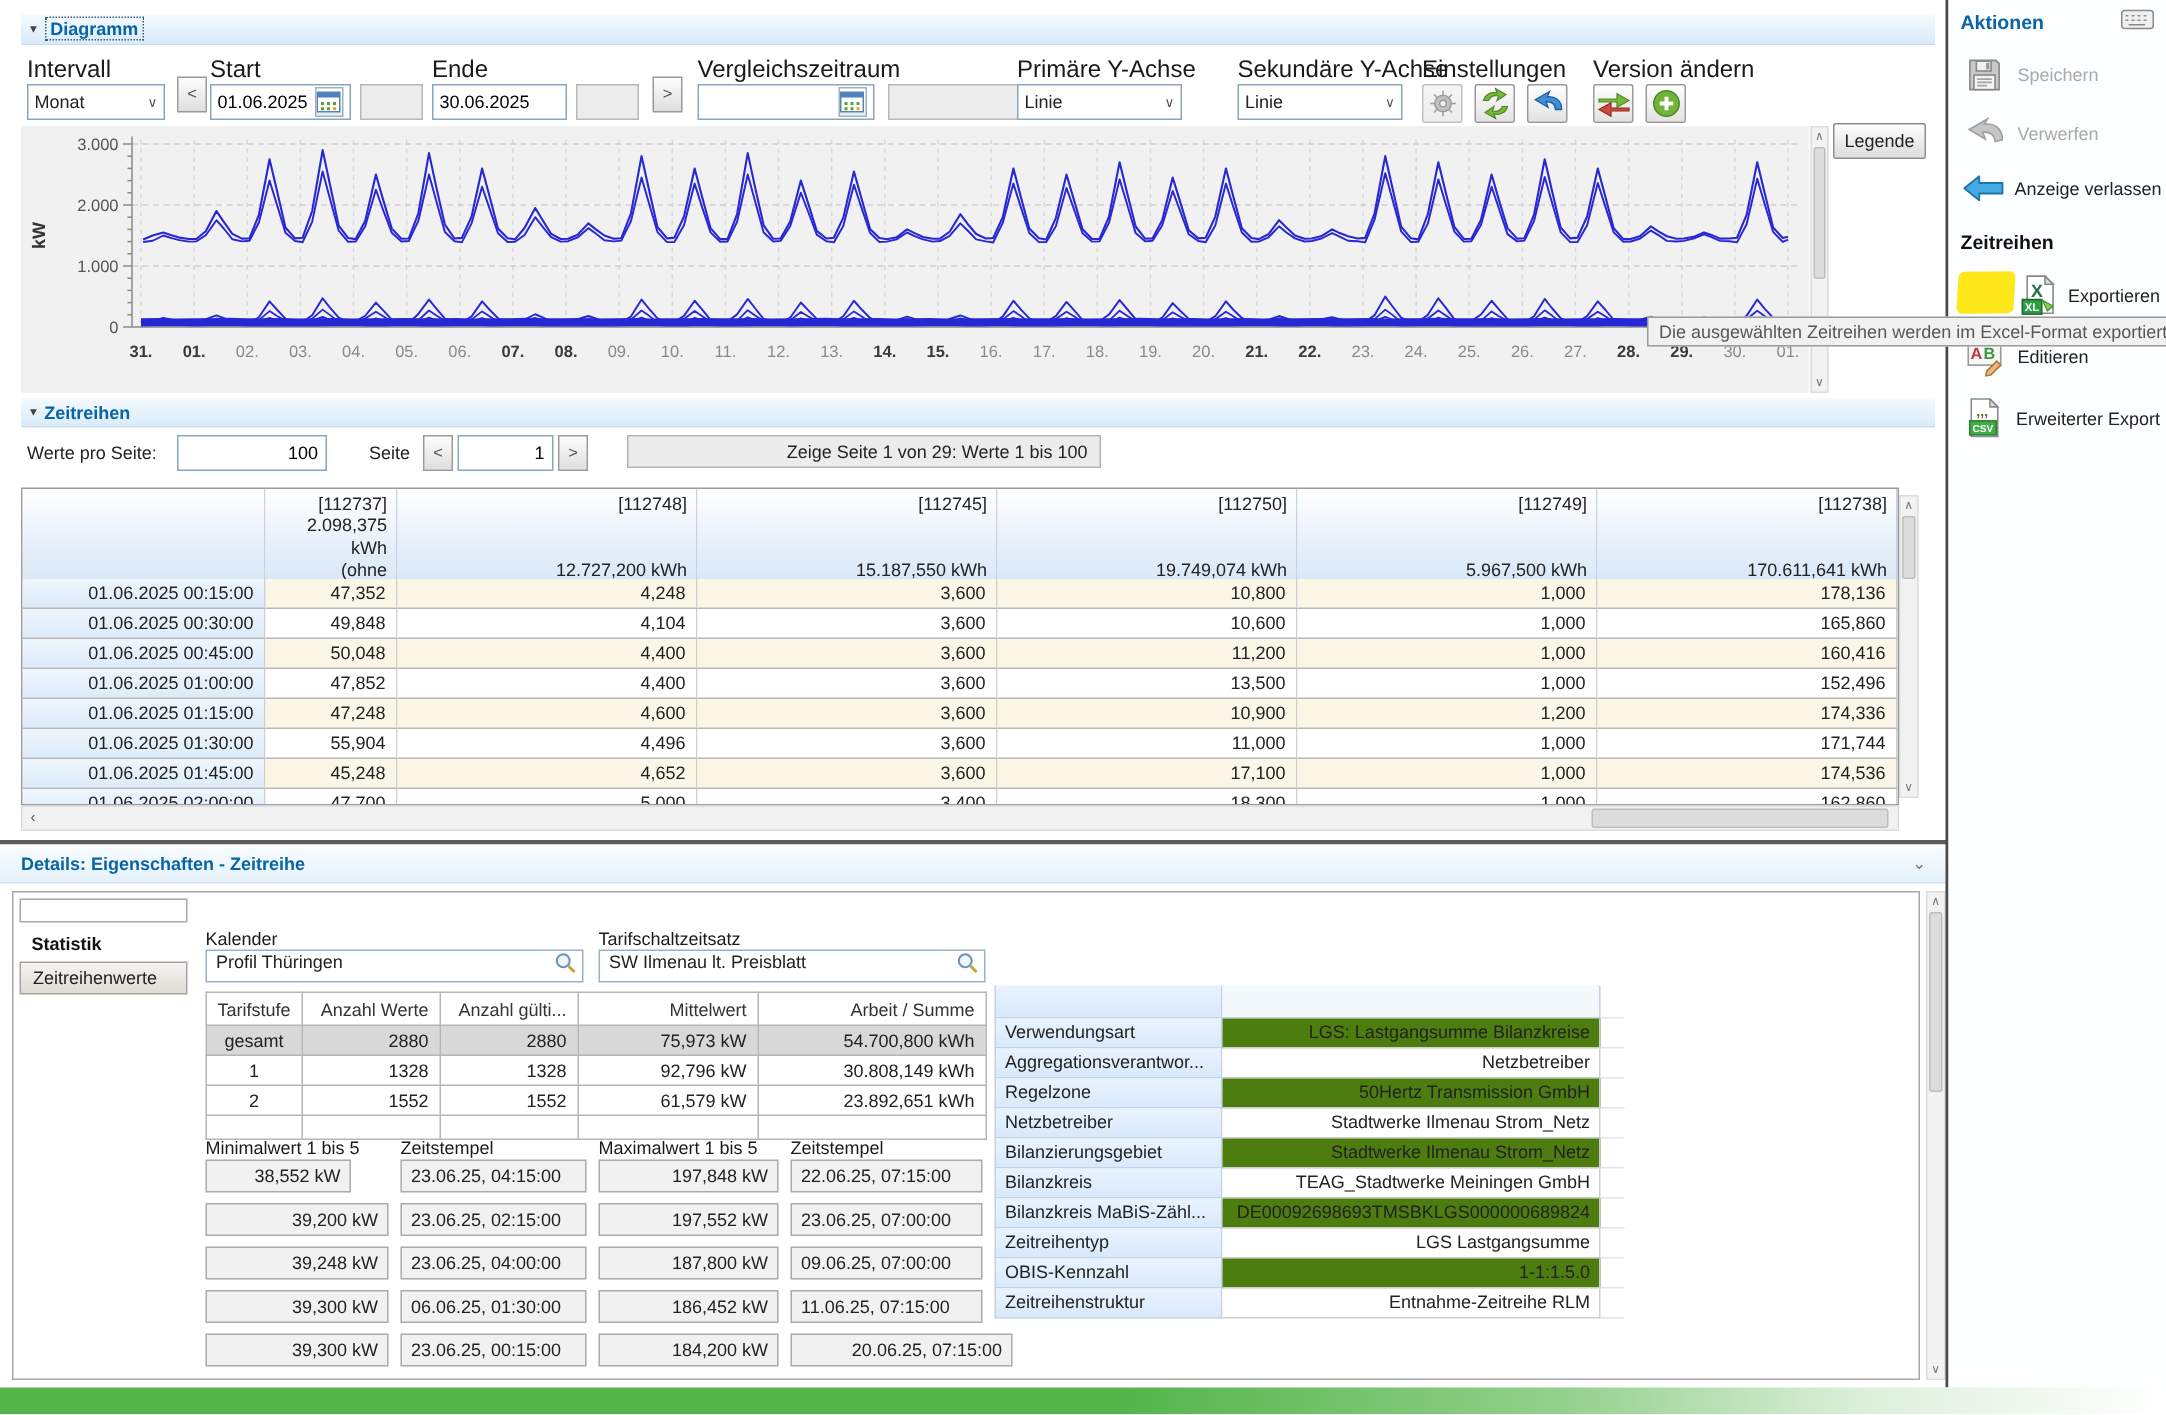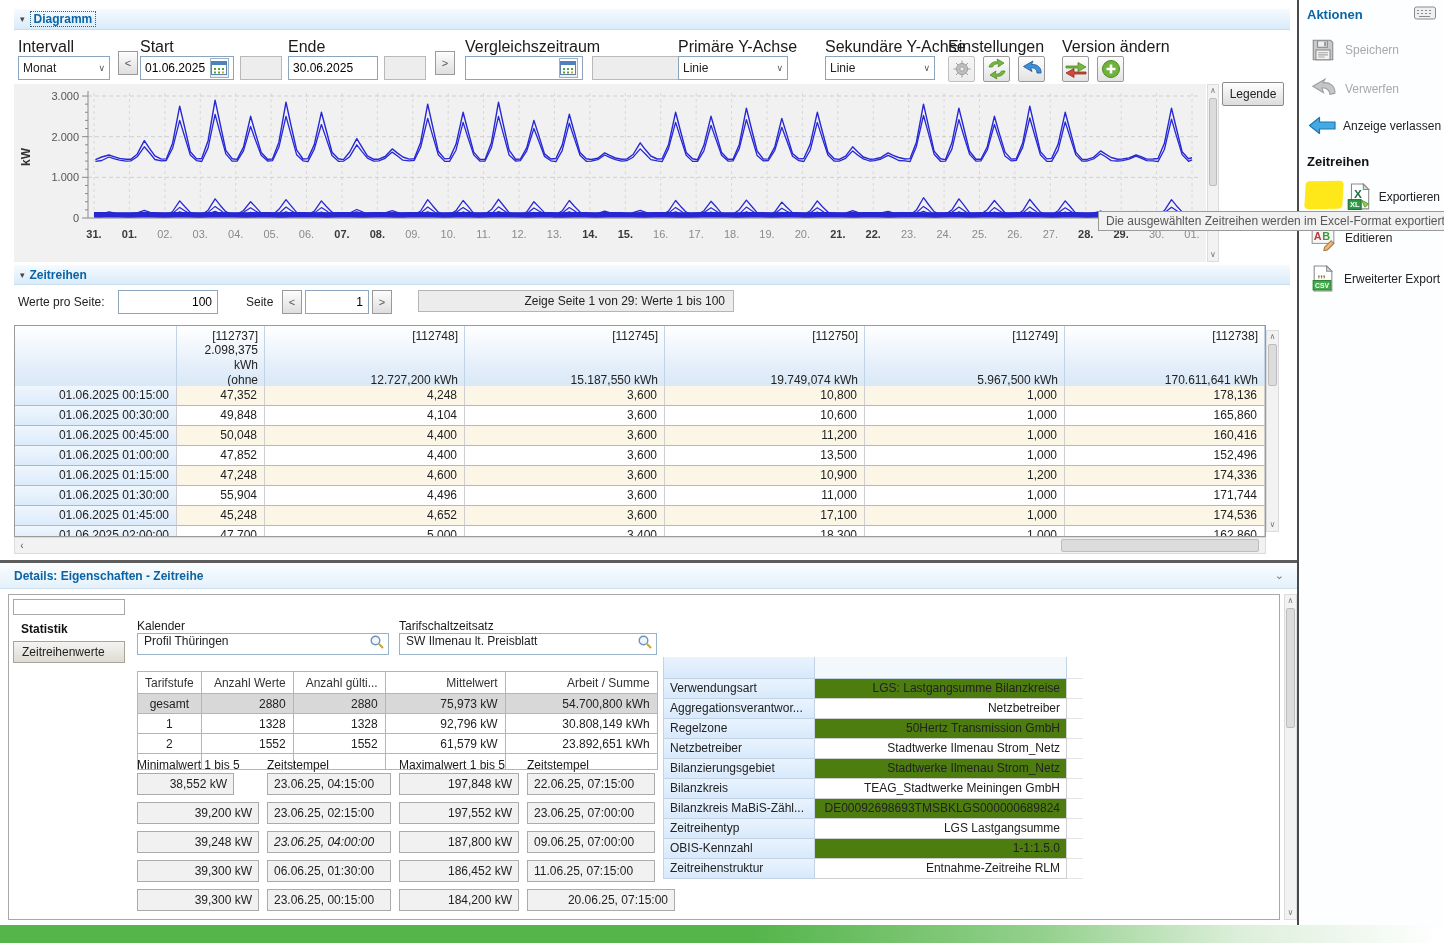--- a/index.html
+++ b/index.html
@@ -88,21 +88,21 @@
   .tab-empty { border:1px solid #a8a8a8; height:16px; margin-bottom:4px; background:#fff; }
   .tab-item { padding:3px 8px; }
   .tab-item.active { font-weight:bold; color:#111; background:#fff; }
   .tab-item.inactive { background:linear-gradient(#f5f4f1,#dedbd2); border:1px solid #a8a49a; margin-top:2px; }
 
   .fld-label { position:absolute; color:#1a1a1a; }
   .lookup-field { position:absolute; height:22px; border:1px solid #9ab2c8; background:#fff; display:flex;
                   padding:0 3px 0 6px; }
   .lookup-field .txt { flex:1; }
 
-  #stat-table { position:absolute; left:128px; top:66px; border-collapse:collapse; background:#fff;margin-top:10px; }
+  #stat-table { position:absolute; left:128px; top:66px; border-collapse:collapse; background:#fff; }
   #stat-table th, #stat-table td { border:1px solid #b5b5b5; padding:1px 7px; white-space:nowrap; font-weight:normal; }
   #stat-table th { height:22px; color:#333; }
   #stat-table td { height:20px; text-align:right; }
   #stat-table td:first-child { text-align:center; }
   #stat-table tr.selected td { background:#d8d8d8; }
   #stat-table th.h-num { text-align:right; }
 
   .mm-label { position:absolute; top:163px; color:#1a1a1a; }
   .mm-box { position:absolute; height:22px; background:#f1f1f1; border:1px solid #ababab; line-height:20px;
             padding:0 6px; white-space:nowrap; }
@@ -602,21 +602,21 @@
     <div class="mm-label" style="left:390px;">Maximalwert 1 bis 5</div>
     <div class="mm-label" style="left:518px;">Zeitstempel</div>
     <div id="minmax-host">
         <div class="mm-box val" style="left: 128px; width: 97px; top: 178px;">38,552 kW</div>
         <div class="mm-box val" style="left: 128px; width: 122px; top: 207px;">39,200 kW</div>
         <div class="mm-box val" style="left: 128px; width: 122px; top: 236px;">39,248 kW</div>
         <div class="mm-box val" style="left: 128px; width: 122px; top: 265px;">39,300 kW</div>
         <div class="mm-box val" style="left: 128px; width: 122px; top: 294px;">39,300 kW</div>
         <div class="mm-box " style="left: 258px; width: 124px; top: 178px;">23.06.25, 04:15:00</div>
         <div class="mm-box " style="left: 258px; width: 124px; top: 207px;">23.06.25, 02:15:00</div>
-        <div class="mm-box " style="left: 258px; width: 124px; top: 236px; font-style: italic;">23.06.25, 04:00:00</div>
+        <div class="mm-box " style="left: 258px; width: 124px; top: 236px;">23.06.25, 04:00:00</div>
         <div class="mm-box " style="left: 258px; width: 124px; top: 265px;">06.06.25, 01:30:00</div>
         <div class="mm-box " style="left: 258px; width: 124px; top: 294px;">23.06.25, 00:15:00</div>
         <div class="mm-box val" style="left: 390px; width: 120px; top: 178px;">197,848 kW</div>
         <div class="mm-box val" style="left: 390px; width: 120px; top: 207px;">197,552 kW</div>
         <div class="mm-box val" style="left: 390px; width: 120px; top: 236px;">187,800 kW</div>
         <div class="mm-box val" style="left: 390px; width: 120px; top: 265px;">186,452 kW</div>
         <div class="mm-box val" style="left: 390px; width: 120px; top: 294px;">184,200 kW</div>
         <div class="mm-box " style="left: 518px; width: 128px; top: 178px;">22.06.25, 07:15:00</div>
         <div class="mm-box " style="left: 518px; width: 128px; top: 207px;">23.06.25, 07:00:00</div>
         <div class="mm-box " style="left: 518px; width: 128px; top: 236px;">09.06.25, 07:00:00</div>

